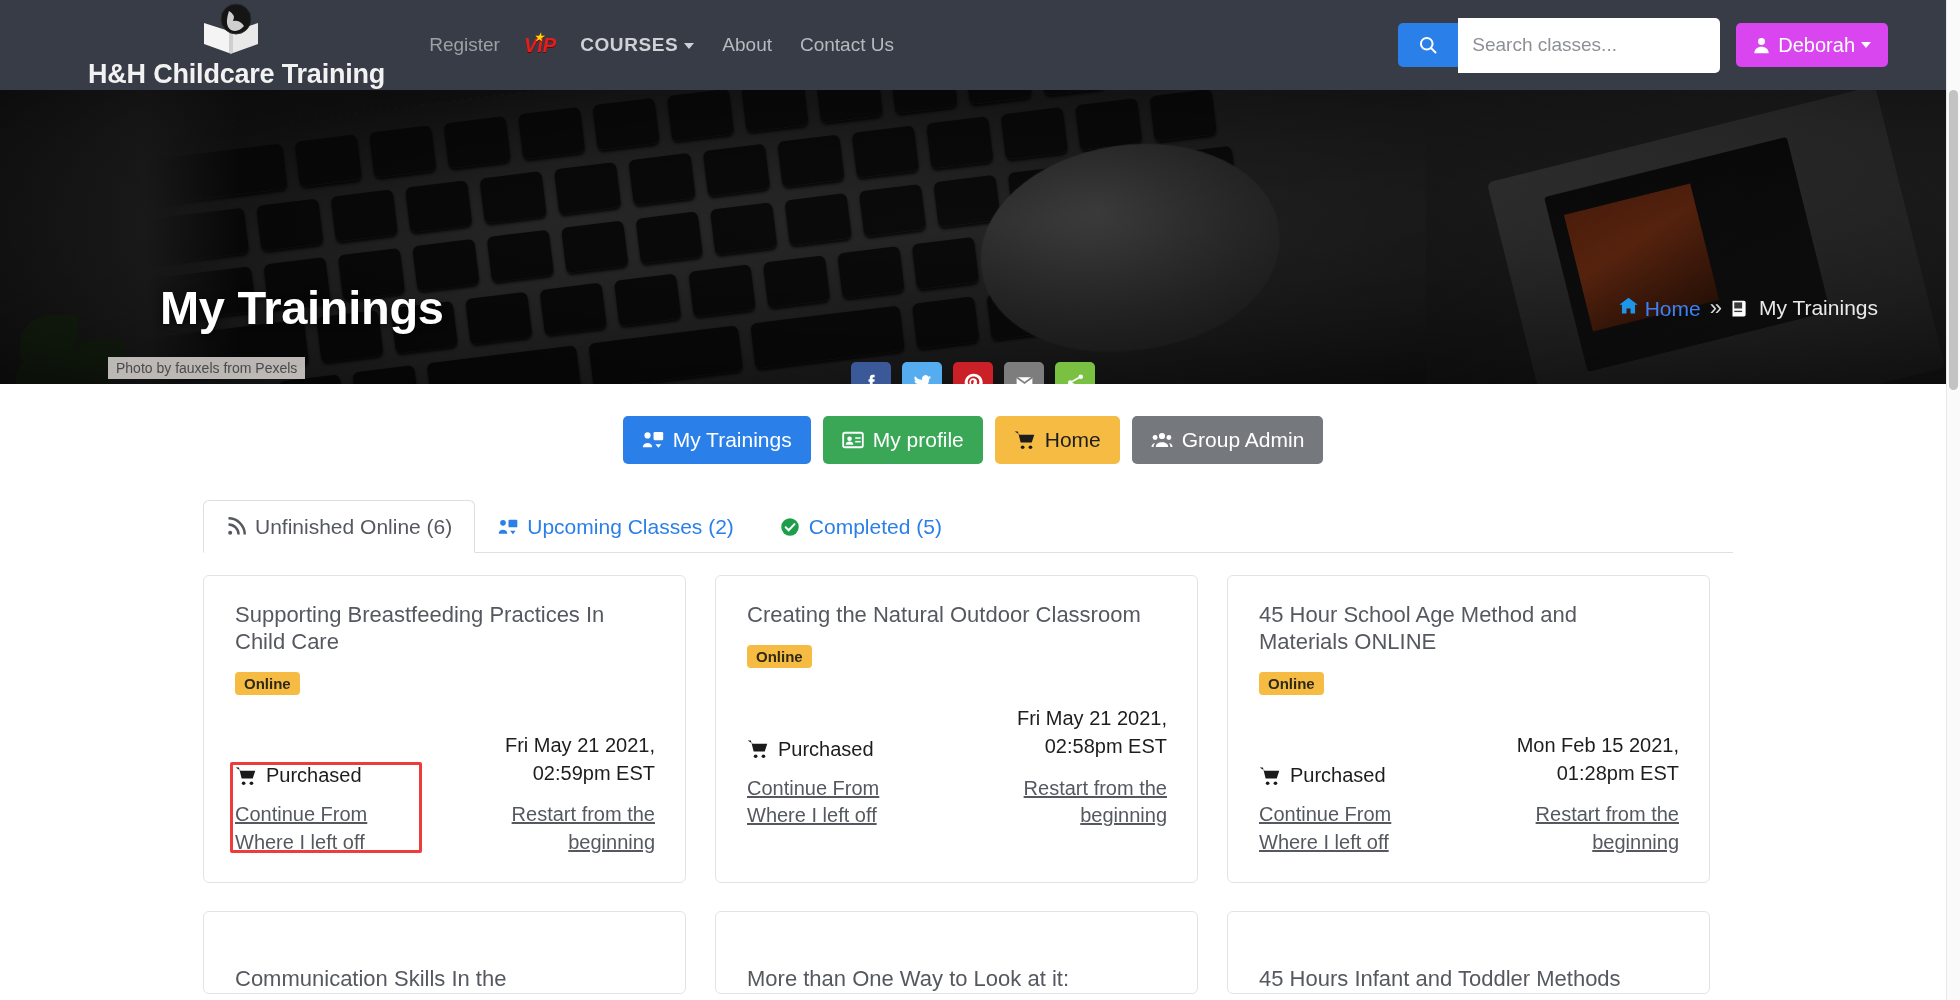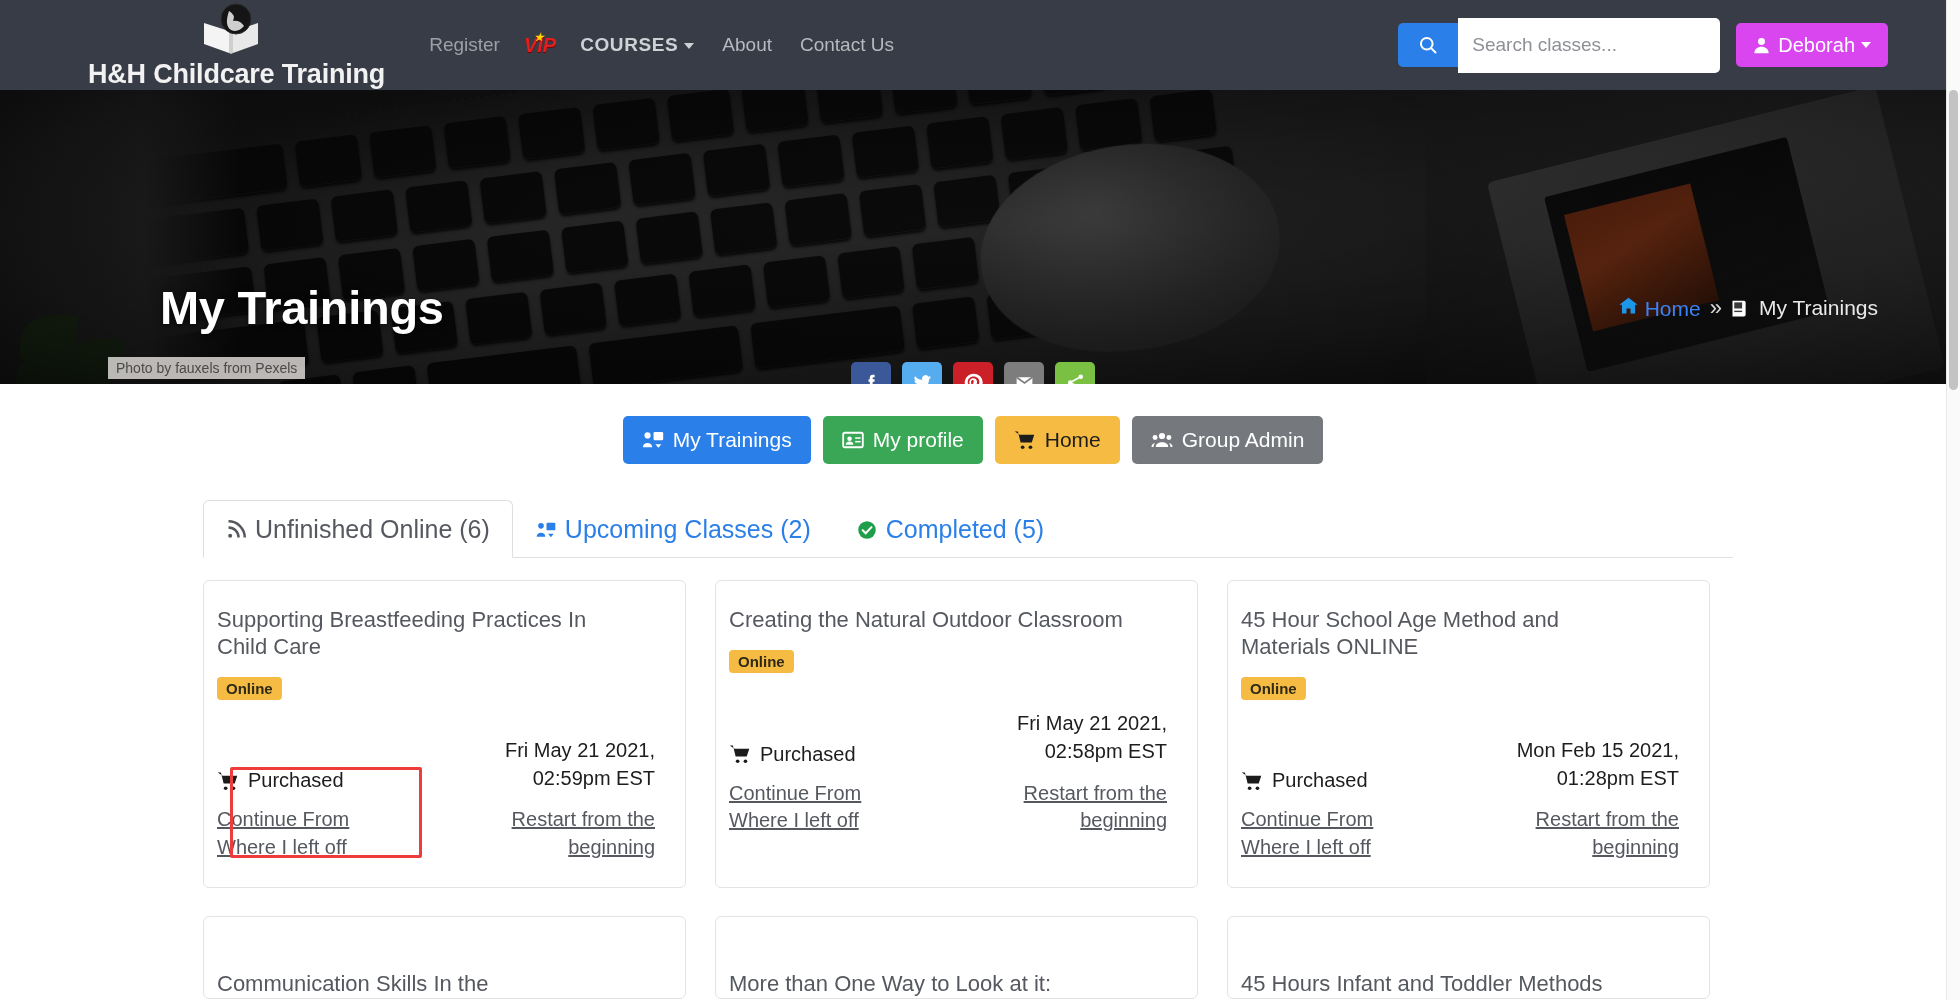--- a/index.html
+++ b/index.html
@@ -201,40 +201,40 @@
   .ab-amber { background: #f6bb42; color: #1d1d1d; }
   .ab-gray { background: #75787d; }
 
   .tabs {
     margin: 36px 0 0 203px;
     display: flex; align-items: flex-end; position: relative;
     border-bottom: 1px solid #e0e0e0; width: 1530px;
   }
   .tab {
     display: flex; align-items: center; gap: 9px;
-    font-size: 25px; padding: 14px 22px 13px 22px;
+    font-size: 21px; padding: 14px 22px 13px 22px;
     cursor: pointer; white-space: nowrap;
     color: #2a7fe8; text-decoration: none;
     border: 1px solid transparent; border-radius: 6px 6px 0 0;
     margin-bottom: -1px;
   }
   .tab.active {
     color: #55595f; background: #fff;
     border-color: #dedede #dedede #fff #dedede;
   }
   .tab svg { width: 20px; height: 20px; }
 
   .cards-grid {
     margin: 22px 0 0 203px;
     display: grid; grid-template-columns: repeat(3, 483px);
     gap: 28px 29px; width: 1530px;
   }
   .card {
     background: #fff; border: 1px solid #e3e3e3; border-radius: 6px;
-    padding: 26px 30px 26px 13px; position: relative;
+    padding: 26px 30px 26px 31px; position: relative;
     min-height: 290px;
   }
   .card.stub { min-height: 70px; padding-bottom: 0; overflow: hidden; }
   .card-title {
     font-size: 22px; color: #55595f; line-height: 1.22; font-weight: normal;
     max-width: 400px;
   }
   .card.stub .card-title { font-size: 22px; padding-top: 28px; }
   .badge-online {
     display: inline-block; margin-top: 16px;

